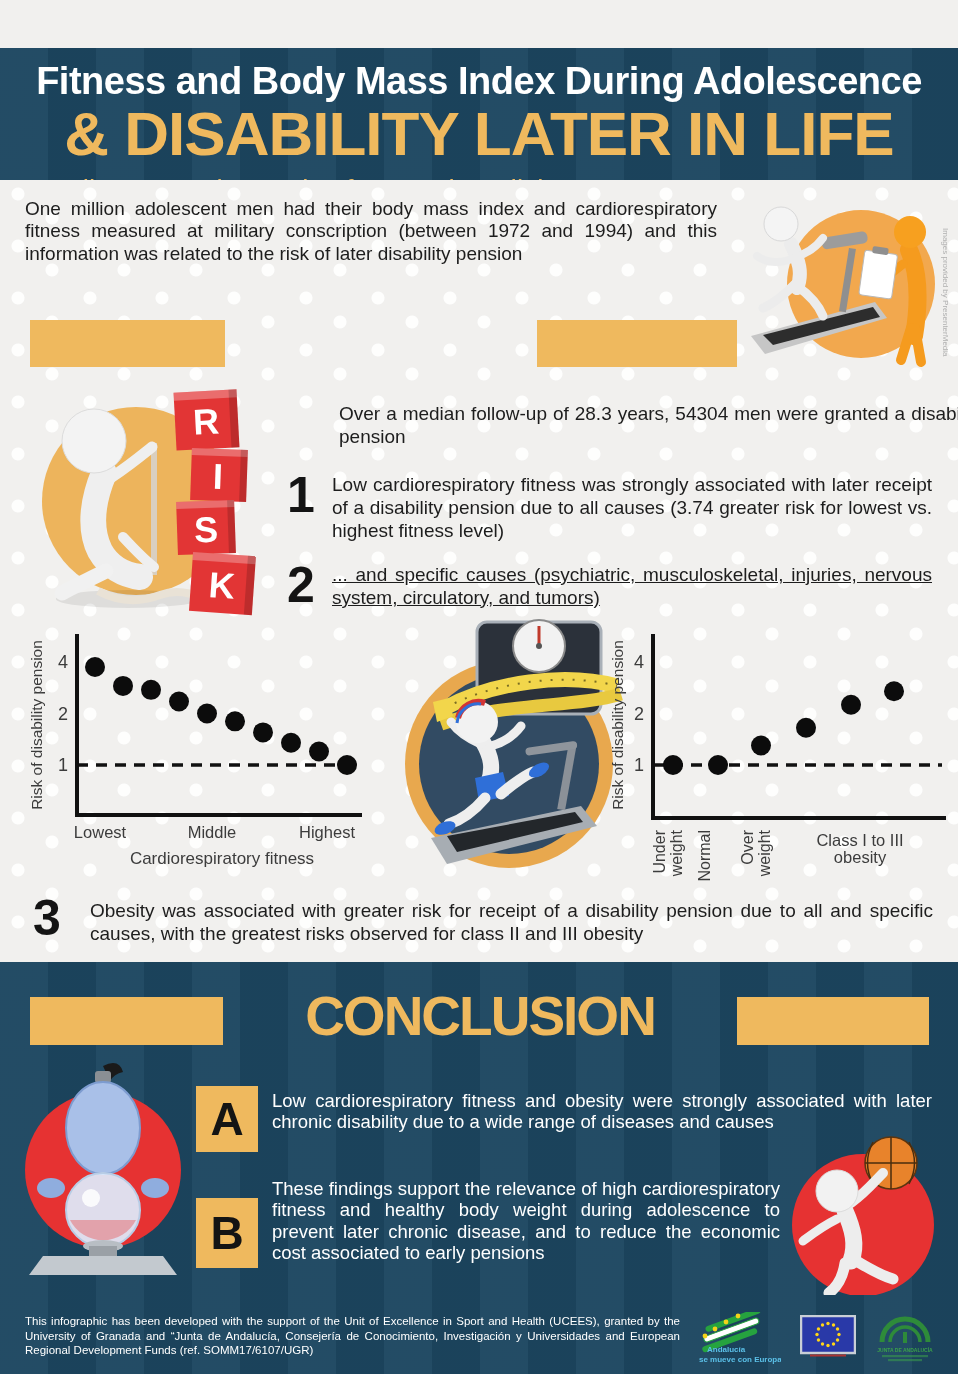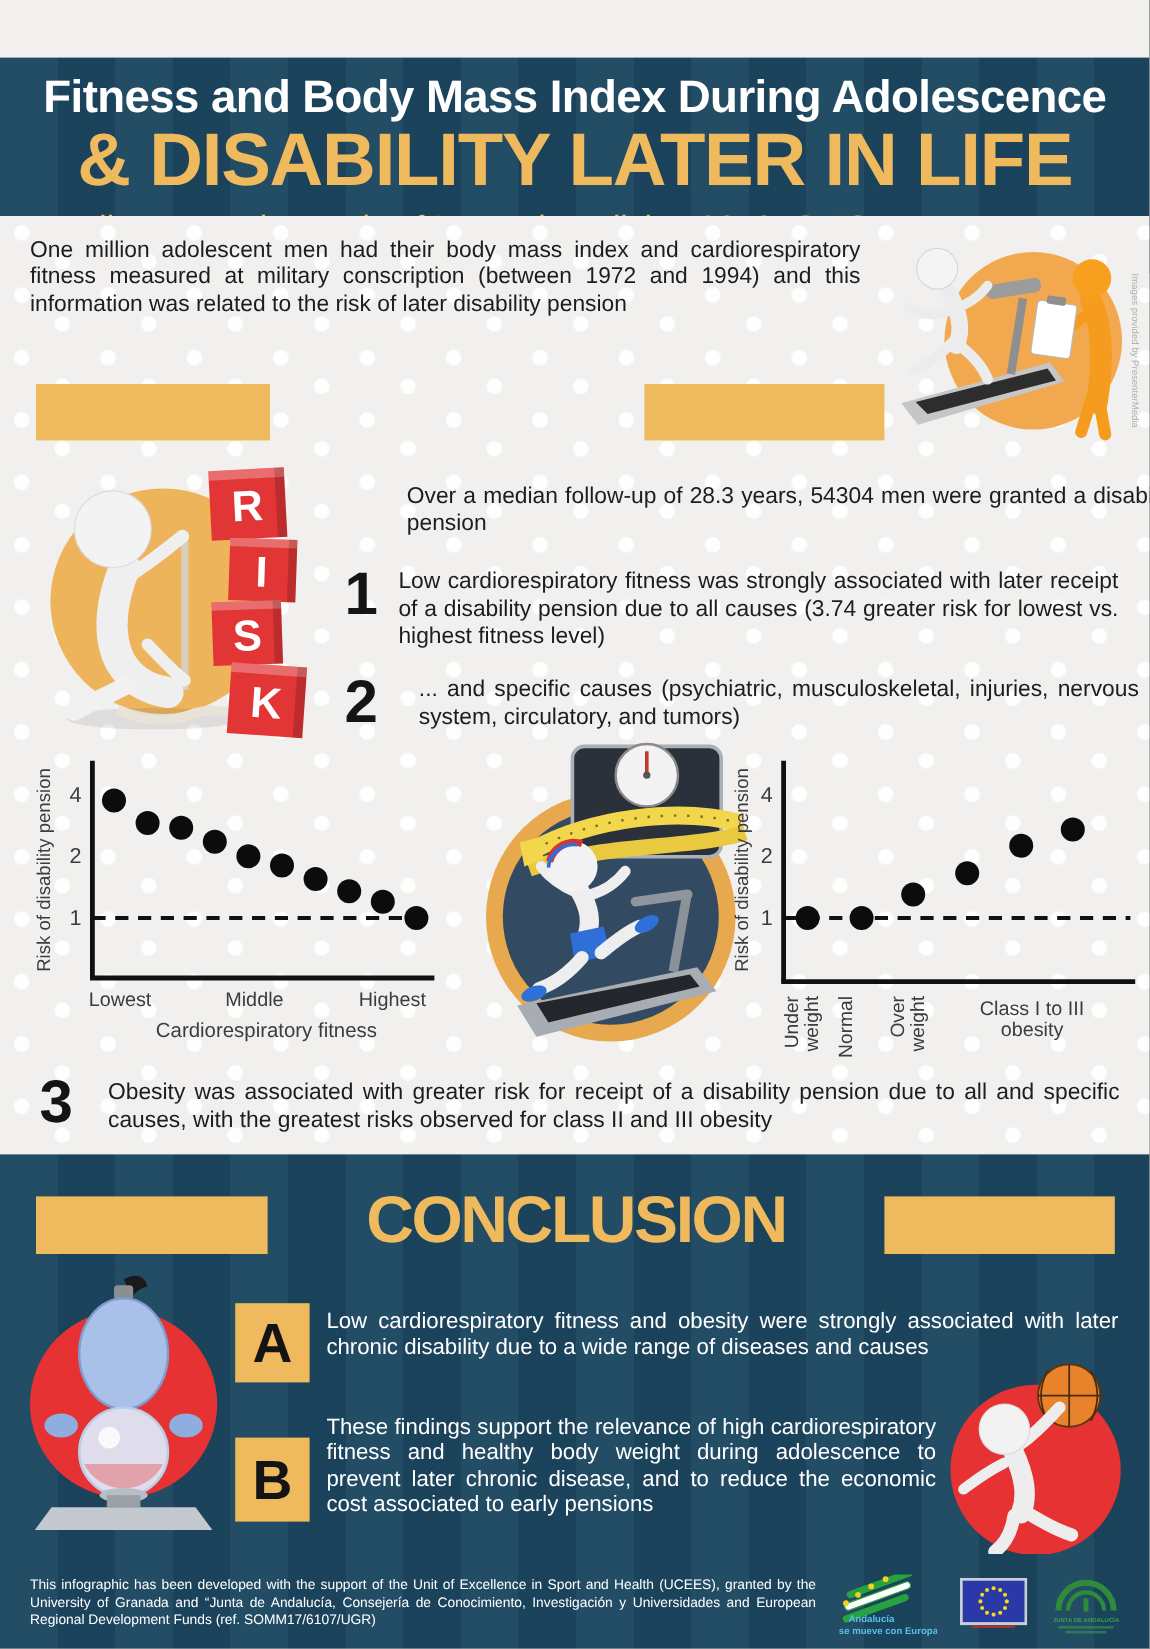--- a/index.html
+++ b/index.html
@@ -122,21 +122,21 @@
         </g>
       </g>
     </svg>
 
     <div class="abs body-text" style="top:223px;left:299px;width:645px;margin-left:40px;">Over a median follow-up of 28.3 years, 54304 men were granted a disability pension</div>
 
     <div class="abs pt-num" style="top:290px;left:287px;">1</div>
     <div class="abs body-text" style="top:294px;left:332px;width:600px;">Low cardiorespiratory fitness was strongly associated with later receipt of a disability pension due to all causes (3.74 greater risk for lowest vs. highest fitness level)</div>
 
     <div class="abs pt-num" style="top:380px;left:287px;">2</div>
-    <div class="abs body-text" style="top:384px;left:349px;width:600px;">... and specific causes (psychiatric, musculoskeletal, injuries, nervous system, circulatory, and tumors)</div>
+    <div class="abs body-text" style="top:384px;left:332px;width:600px;text-decoration:underline;">... and specific causes (psychiatric, musculoskeletal, injuries, nervous system, circulatory, and tumors)</div>
 
     <svg id="chart-fitness" class="abs" style="top:448px;left:30px;" width="360" height="252" viewBox="0 0 360 252">
         <line x1="47" y1="6" x2="47" y2="187" stroke="#111" stroke-width="4"></line>
         <line x1="45" y1="187" x2="332" y2="187" stroke="#111" stroke-width="4"></line>
         <text x="38" y="40" text-anchor="end" font-size="18" fill="#3c3c3c">4</text>
         <text x="38" y="91.5" text-anchor="end" font-size="18" fill="#3c3c3c">2</text>
         <text x="38" y="143" text-anchor="end" font-size="18" fill="#3c3c3c">1</text>
         <line x1="47" y1="137" x2="330" y2="137" stroke="#111" stroke-width="3.5" stroke-dasharray="11 8"></line>
         <circle cx="65" cy="38.99352908918502" r="10" fill="#0c0c0c"></circle>
         <circle cx="93" cy="57.8932756376292" r="10" fill="#0c0c0c"></circle>

